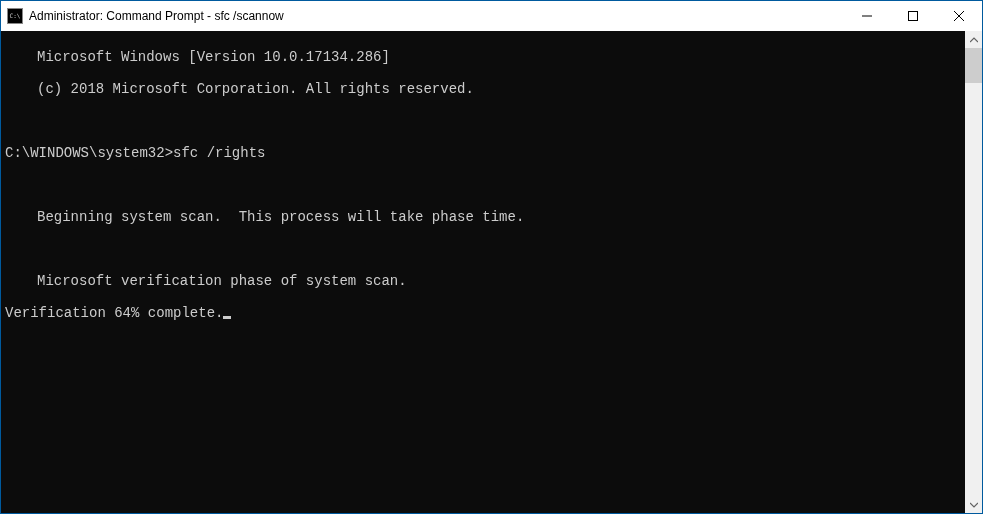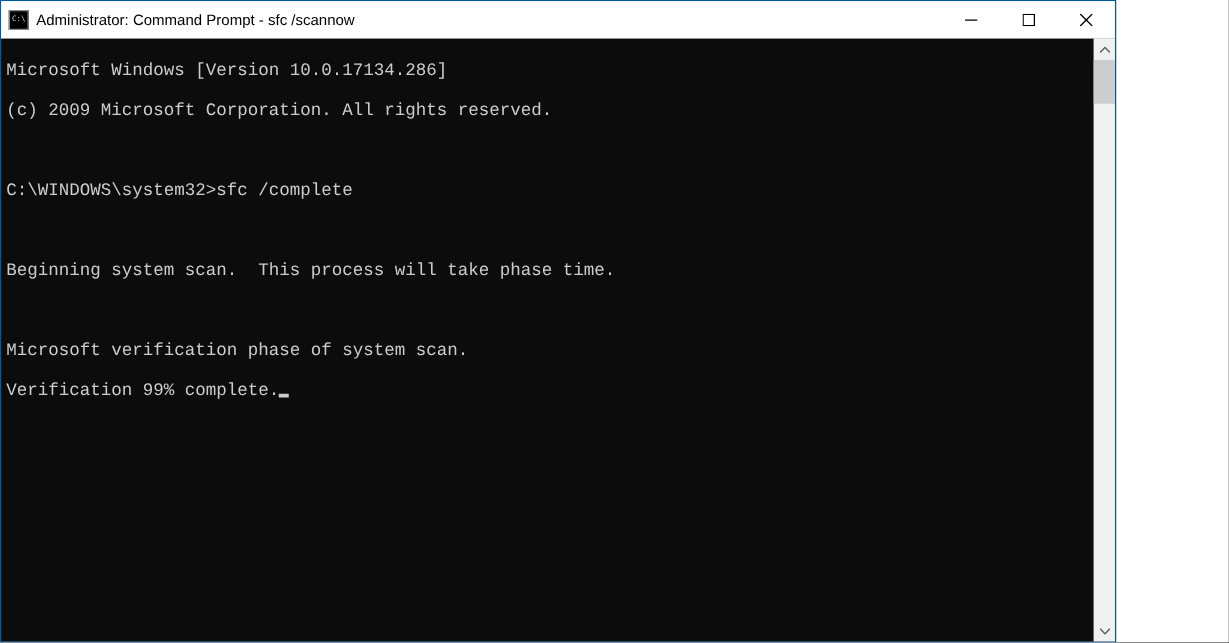--- a/index.html
+++ b/index.html
@@ -8,21 +8,21 @@
       box-sizing: border-box;
     }
     body {
       font-family: "Segoe UI", Tahoma, sans-serif;
       background: #fff;
       width: 983px;
       height: 514px;
       overflow: hidden;
     }
     .window {
-      width: 893px;
+      width: 983px;
       height: 514px;
       border: 1px solid #005a9e;
       display: flex;
       flex-direction: column;
       background: #fff;
     }
     .titlebar {
       height: 30px;
       background: #fff;
       display: flex;
@@ -87,20 +87,21 @@
       color: #cccccc;
       font-family: Consolas, "Courier New", monospace;
       font-size: 14px;
       line-height: 16px;
       padding: 2px 4px;
       white-space: pre;
       overflow: hidden;
     }
     .console-line {
       white-space: pre;
+      margin-left: 32px;
     }
     .prompt-line {
       white-space: pre;
     }
     .cursor {
       display: inline-block;
       width: 8px;
       height: 3px;
       background: #cccccc;
       vertical-align: baseline;
@@ -172,28 +173,28 @@
             <line x1="0" y1="0" x2="10" y2="10" stroke="#000" stroke-width="1"></line>
             <line x1="10" y1="0" x2="0" y2="10" stroke="#000" stroke-width="1"></line>
           </svg>
       </button>
     </div>
   </div>
 
   <div class="console-area">
     <div class="console">
 <div class="console-line">Microsoft Windows [Version 10.0.17134.286]</div>
-<div class="console-line">(c) 2009 Microsoft Corporation. All rights reserved.</div>
+<div class="console-line">(c) 2018 Microsoft Corporation. All rights reserved.</div>
 <div class="console-line"> </div>
-<div class="prompt-line"><span>C:\WINDOWS\system32&gt;</span><span>sfc /complete</span></div>
+<div class="prompt-line"><span>C:\WINDOWS\system32&gt;</span><span>sfc /rights</span></div>
 <div class="console-line"> </div>
 <div class="console-line">Beginning system scan.  This process will take phase time.</div>
 <div class="console-line"> </div>
 <div class="console-line">Microsoft verification phase of system scan.</div>
-<div class="prompt-line"><span>Verification 99% complete.</span><span class="cursor"></span></div>
+<div class="prompt-line"><span>Verification 64% complete.</span><span class="cursor"></span></div>
     </div>
 
     <div class="scrollbar">
       <div class="scroll-btn">
         <svg viewBox="0 0 8 8">
             <polyline points="0,6 4,2 8,6" fill="none" stroke="#606060" stroke-width="1.2"></polyline>
           </svg>
       </div>
       <div class="scroll-track">
         <div class="scroll-thumb"></div>

